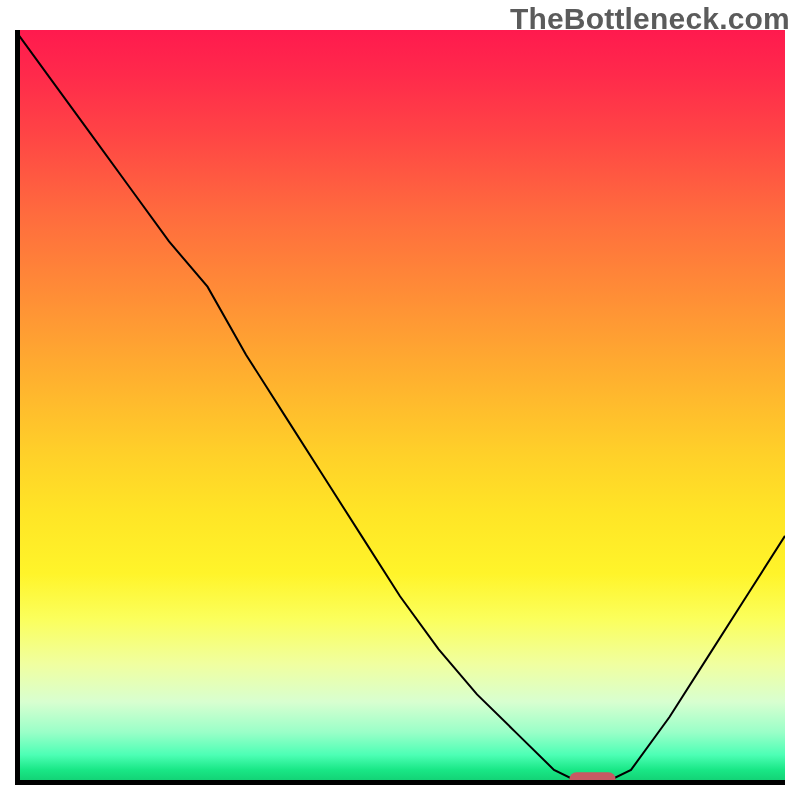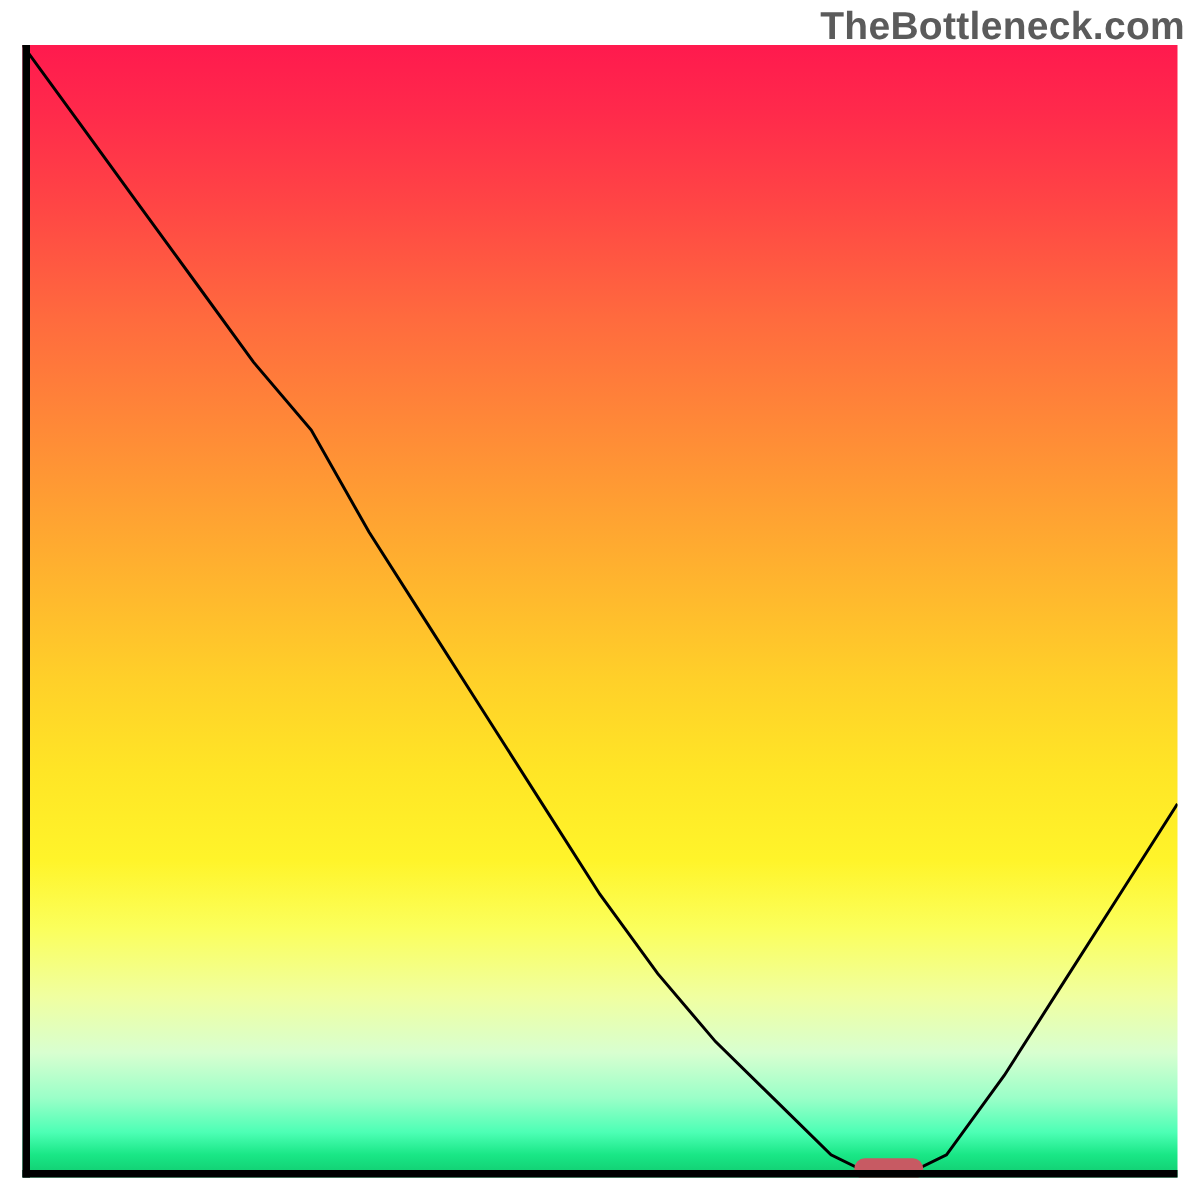--- a/index.html
+++ b/index.html
@@ -12,21 +12,21 @@
   }
   .container {
     position: relative;
     width: 800px;
     height: 800px;
   }
   .watermark {
     position: absolute;
     top: 2px;
     right: 10px;
-    font-size: 26px;
+    font-size: 30px;
     font-weight: 600;
     color: #5b5b5b;
     letter-spacing: 0.2px;
     user-select: none;
   }
   .plot-area {
     position: absolute;
     left: 15px;
     top: 30px;
     width: 770px;

